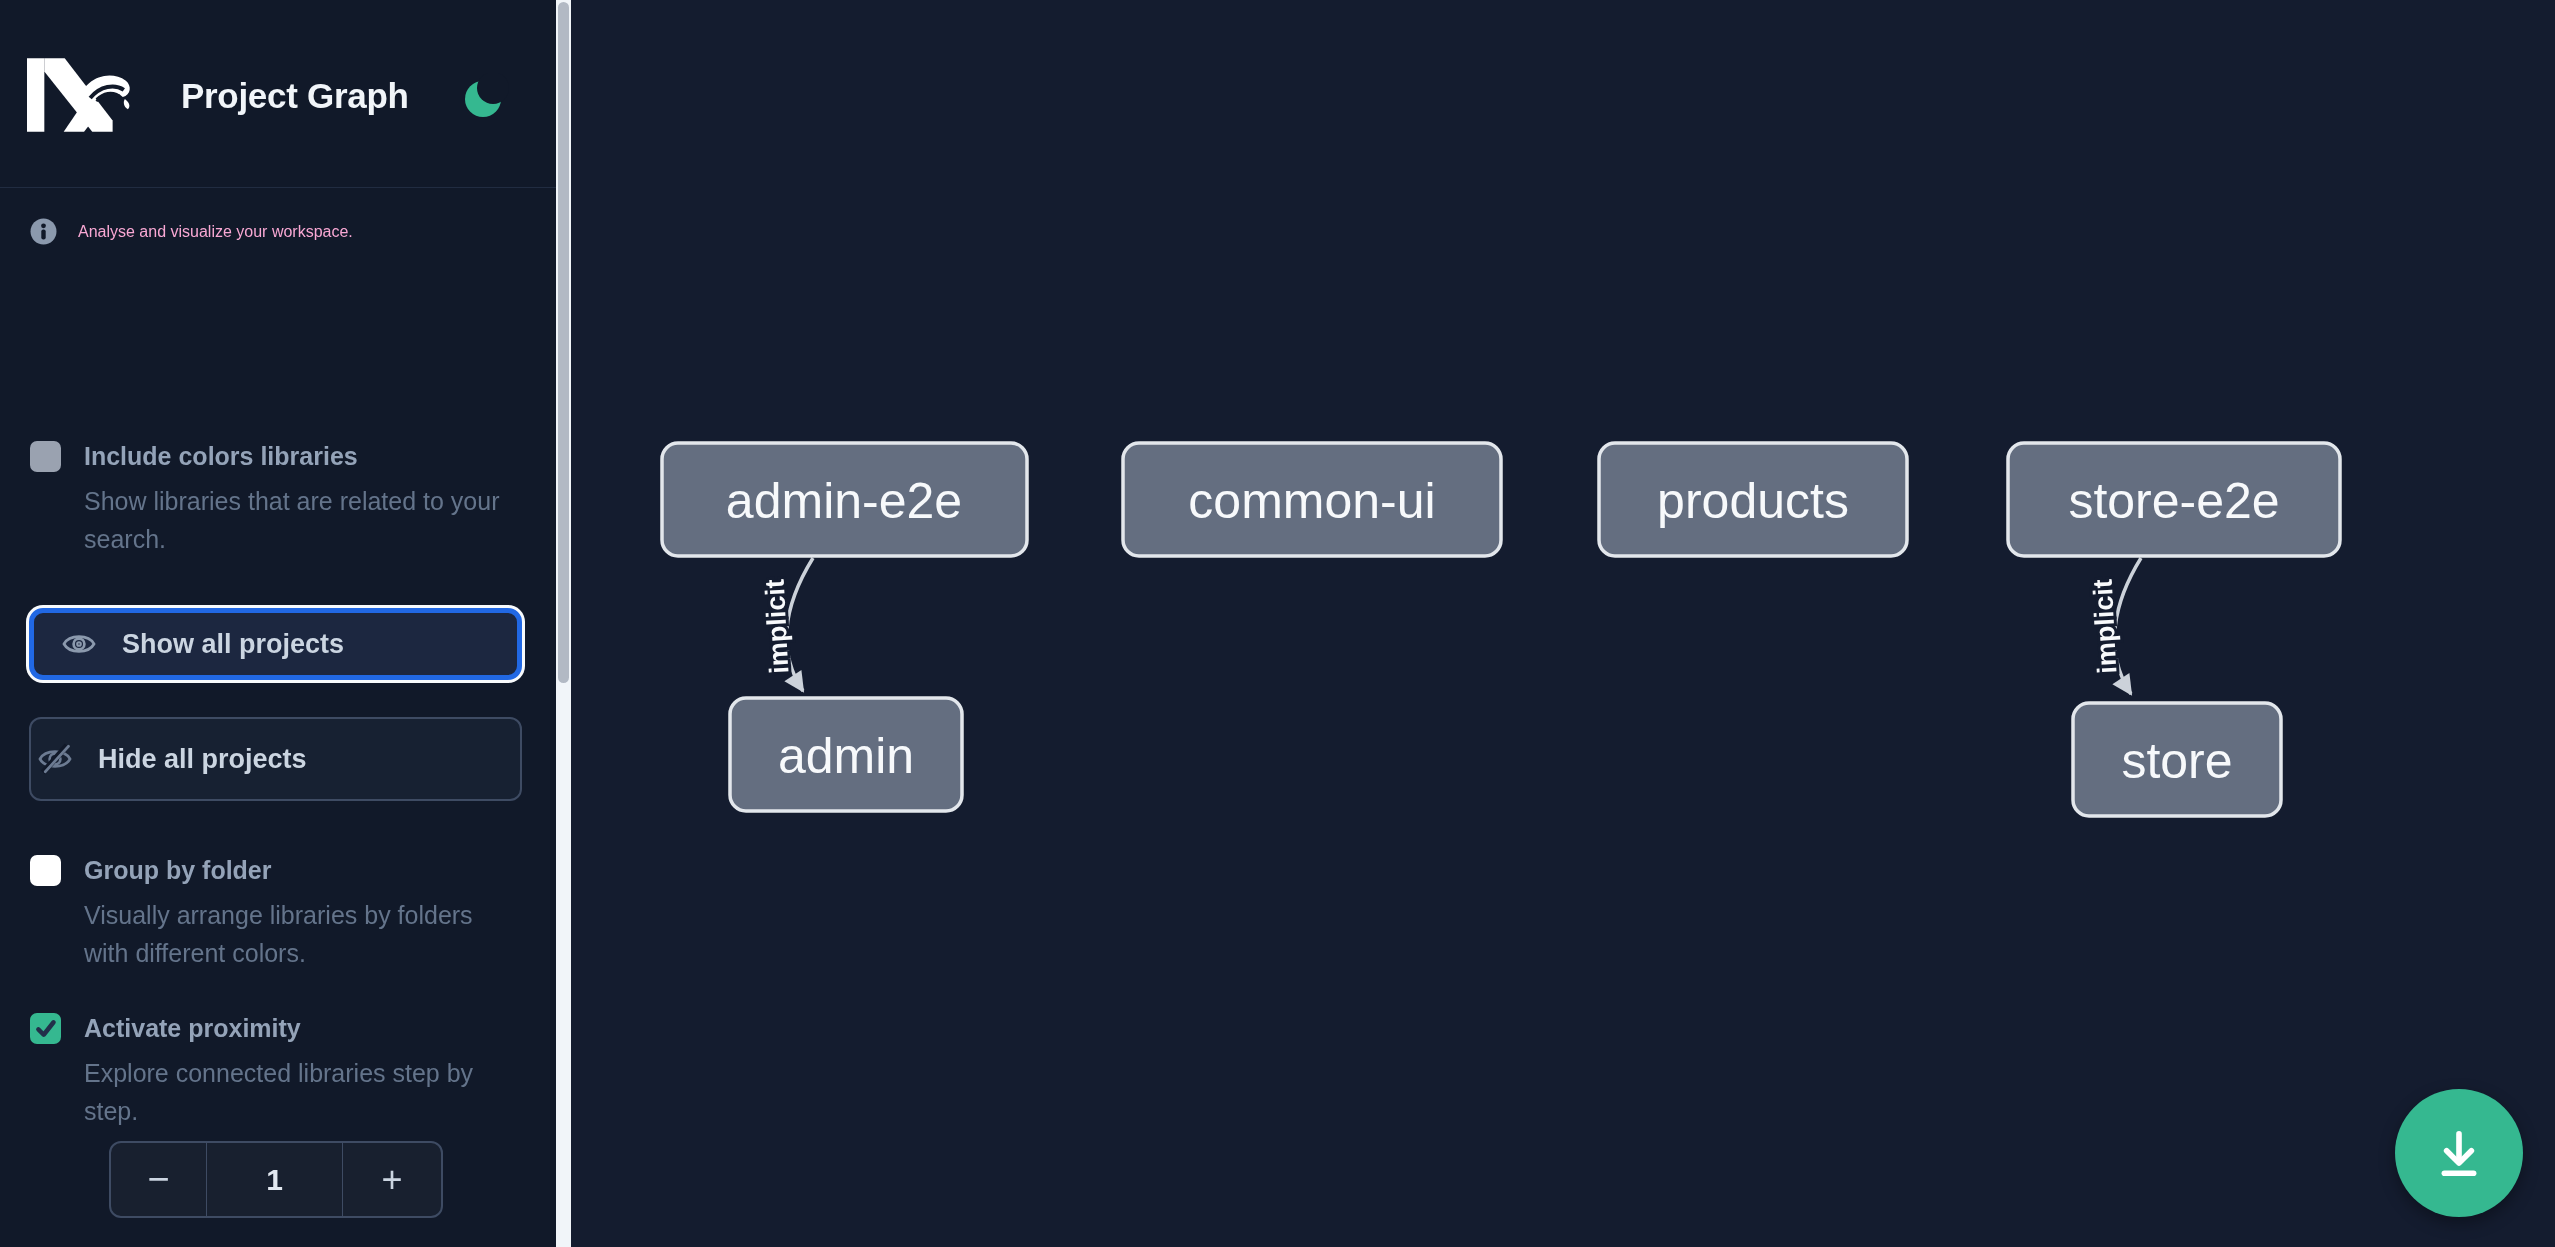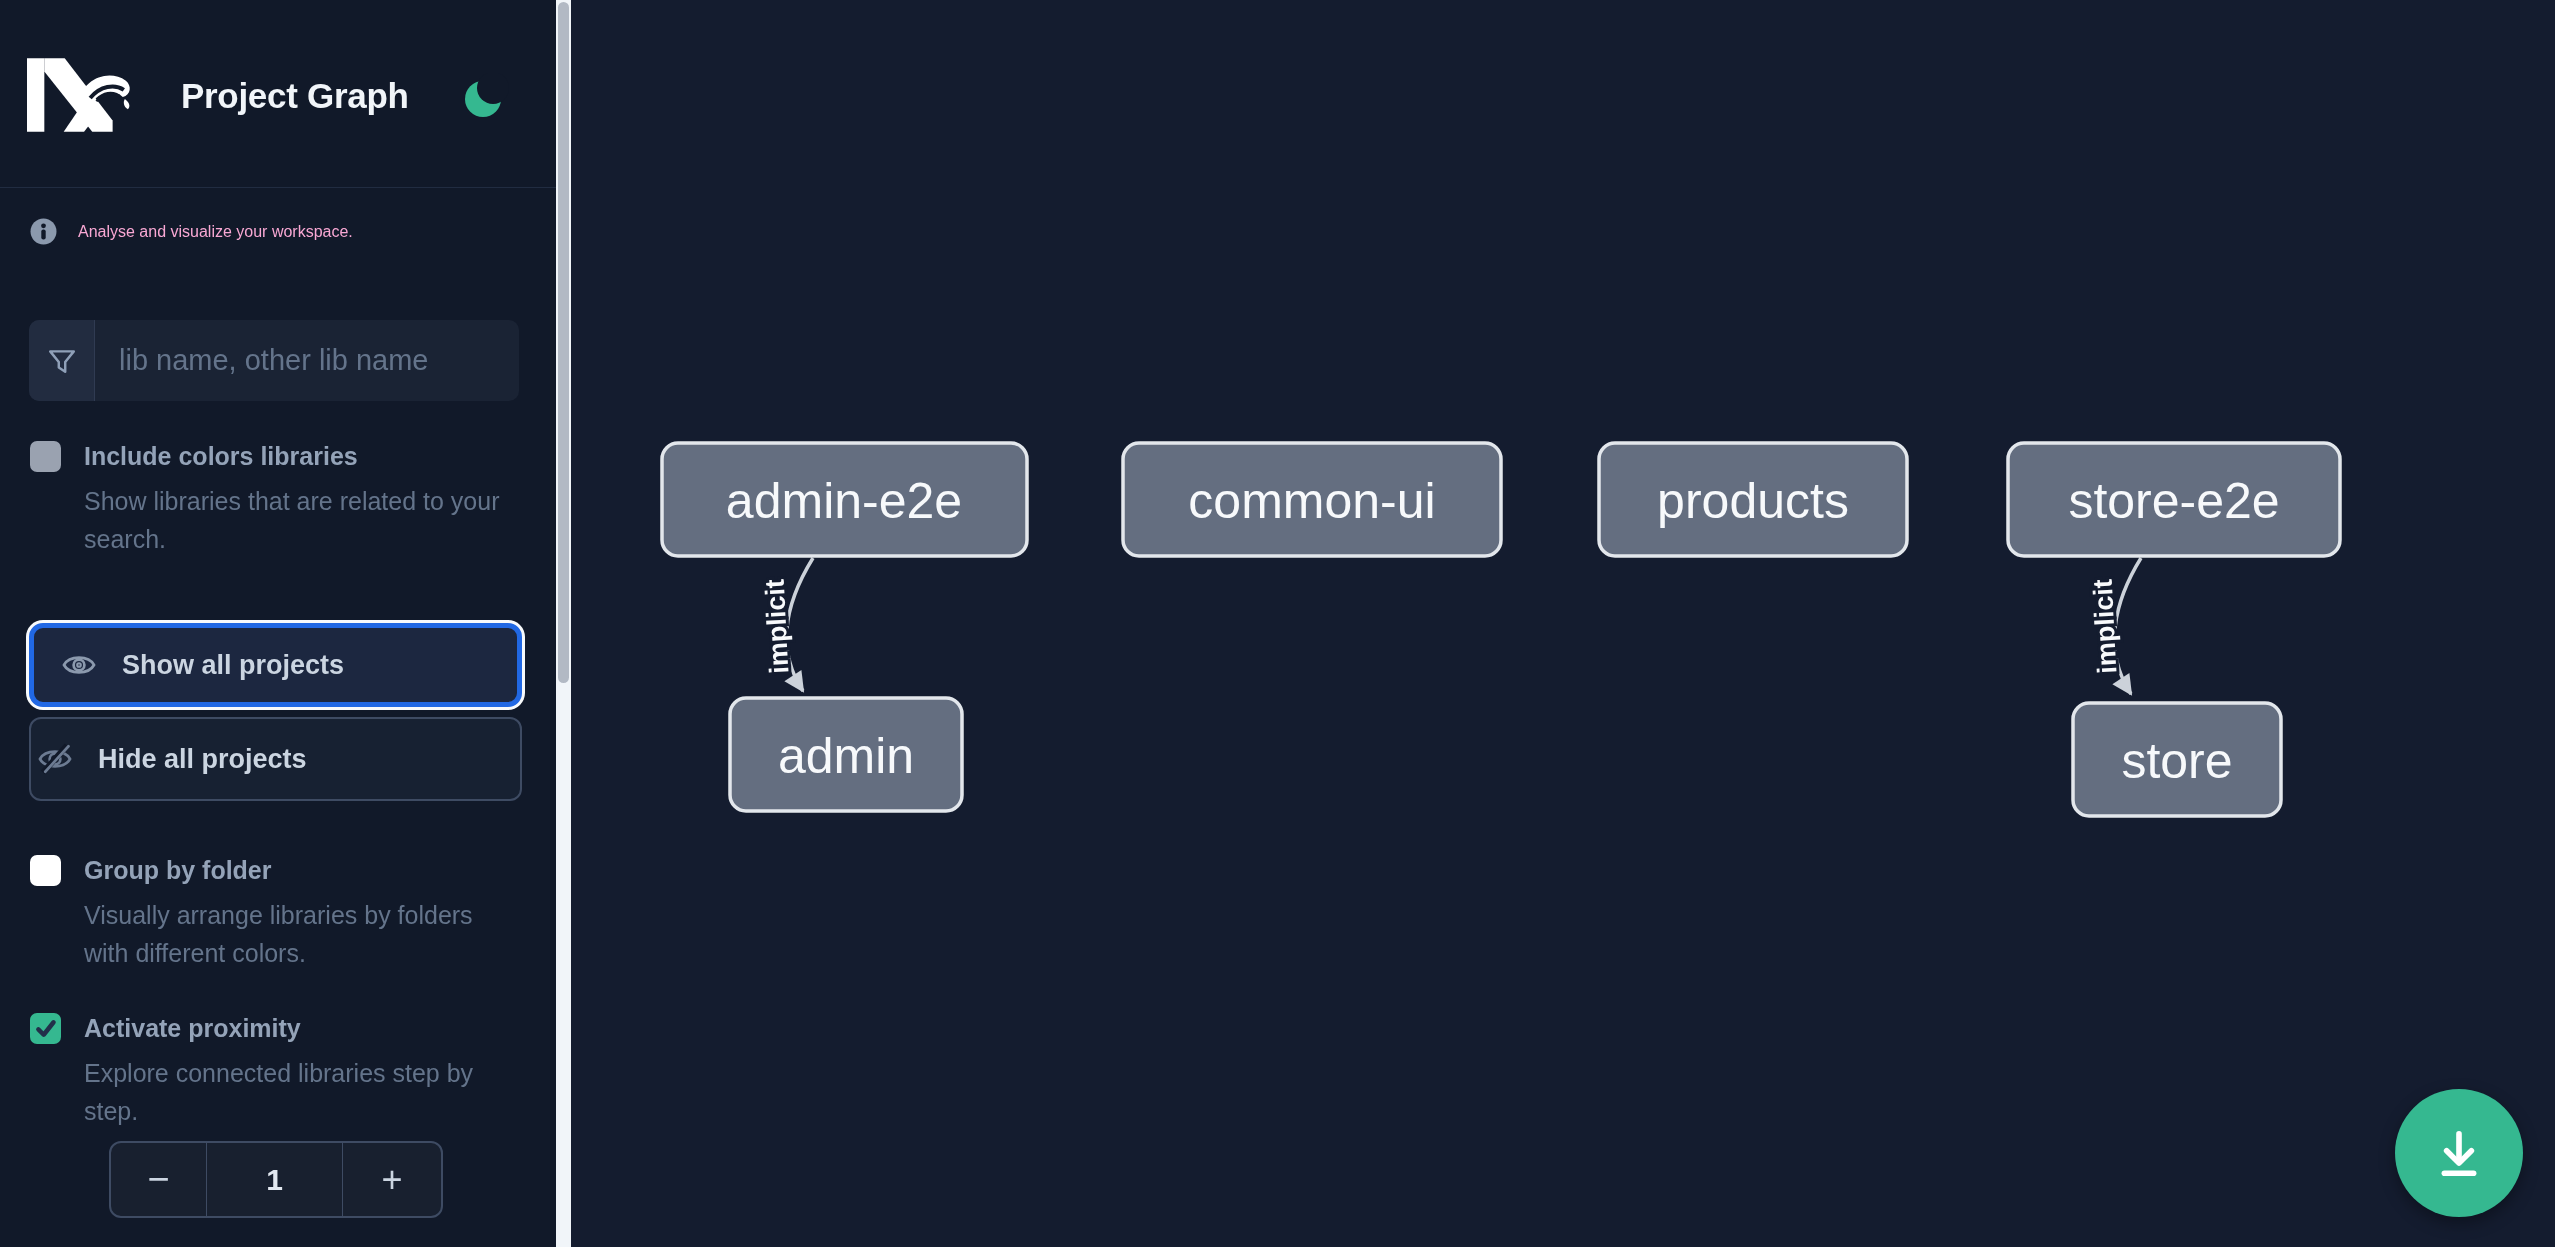--- a/index.html
+++ b/index.html
@@ -31,22 +31,22 @@
   .cbx.disabled{background:#9aa2b0;}
   .cbx.unchecked{background:#ffffff;}
   .cbx.checked{background:#35b890;}
   .opt-text{width:432px;}
   .opt-label{font-size:25px;font-weight:600;color:#94a3b8;line-height:37px;}
   .opt-desc{font-size:25px;color:#64748b;line-height:38px;margin-top:7px;}
 
   .btn{position:absolute;left:29px;width:493px;display:flex;align-items:center;gap:25px;
        box-sizing:border-box;border-radius:12px;color:#cbd5e1;font-size:27px;font-weight:600;
        cursor:pointer;font-family:"Liberation Sans",sans-serif;}
-  .btn-show{top:608px;height:84px;background:#1c2740;border:5px solid #2168e4;border-radius:14px;
-            box-shadow:0 0 0 3px #f8fafc;padding-left:27px;margin-top:15px;}
+  .btn-show{top:608px;height:72px;background:#1c2740;border:5px solid #2168e4;border-radius:14px;
+            box-shadow:0 0 0 3px #f8fafc;padding-left:27px;}
   .btn-hide{top:717px;height:84px;background:rgba(30,41,59,.5);border:2px solid #3e4b63;}
 
   .stepper{position:absolute;left:109px;top:1141px;width:334px;height:77px;display:flex;
            border:2px solid #3e4b63;border-radius:12px;box-sizing:border-box;background:rgba(255,255,255,.03);}
   .stepper>*{display:flex;align-items:center;justify-content:center;color:#cbd5e1;background:none;border:none;font-family:"Liberation Sans",sans-serif;}
   .step-dec{width:95px;font-size:38px;cursor:pointer;}
   .step-val{flex:1;border-left:1px solid #3e4b63;border-right:1px solid #3e4b63;font-size:30px;font-weight:600;color:#e2e8f0;}
   .step-inc{width:98px;font-size:36px;cursor:pointer;}
 
   
@@ -95,28 +95,20 @@
 
     <div class="tagline-row">
       <svg width="27" height="27" viewBox="0 0 27 27">
         <circle cx="13.5" cy="13.5" r="13" fill="#8b99ad"></circle>
         <circle cx="13.5" cy="7.8" r="2.4" fill="#111929"></circle>
         <rect x="11.3" y="11.4" width="4.4" height="10" rx="2" fill="#111929"></rect>
       </svg>
       <span class="tagline">Analyse and visualize your workspace.</span>
     </div>
 
-    <div class="search">
-      <div class="funnel-cell">
-        <svg width="30" height="30" viewBox="0 0 28 28">
-          <path d="M3,5 H25 L17,15 V24 L11,20 V15 Z" fill="none" stroke="#8fa0b8" stroke-width="2.3" stroke-linejoin="round"></path>
-        </svg>
-      </div>
-      <input type="text" placeholder="lib name, other lib name" style="">
-    </div>
 
     <div class="opt" style="top:438px;">
       <div class="cbx disabled"></div>
       <div class="opt-text">
         <div class="opt-label">Include colors libraries</div>
         <div class="opt-desc">Show libraries that are related to your search.</div>
       </div>
     </div>
 
     <button class="btn btn-show">

